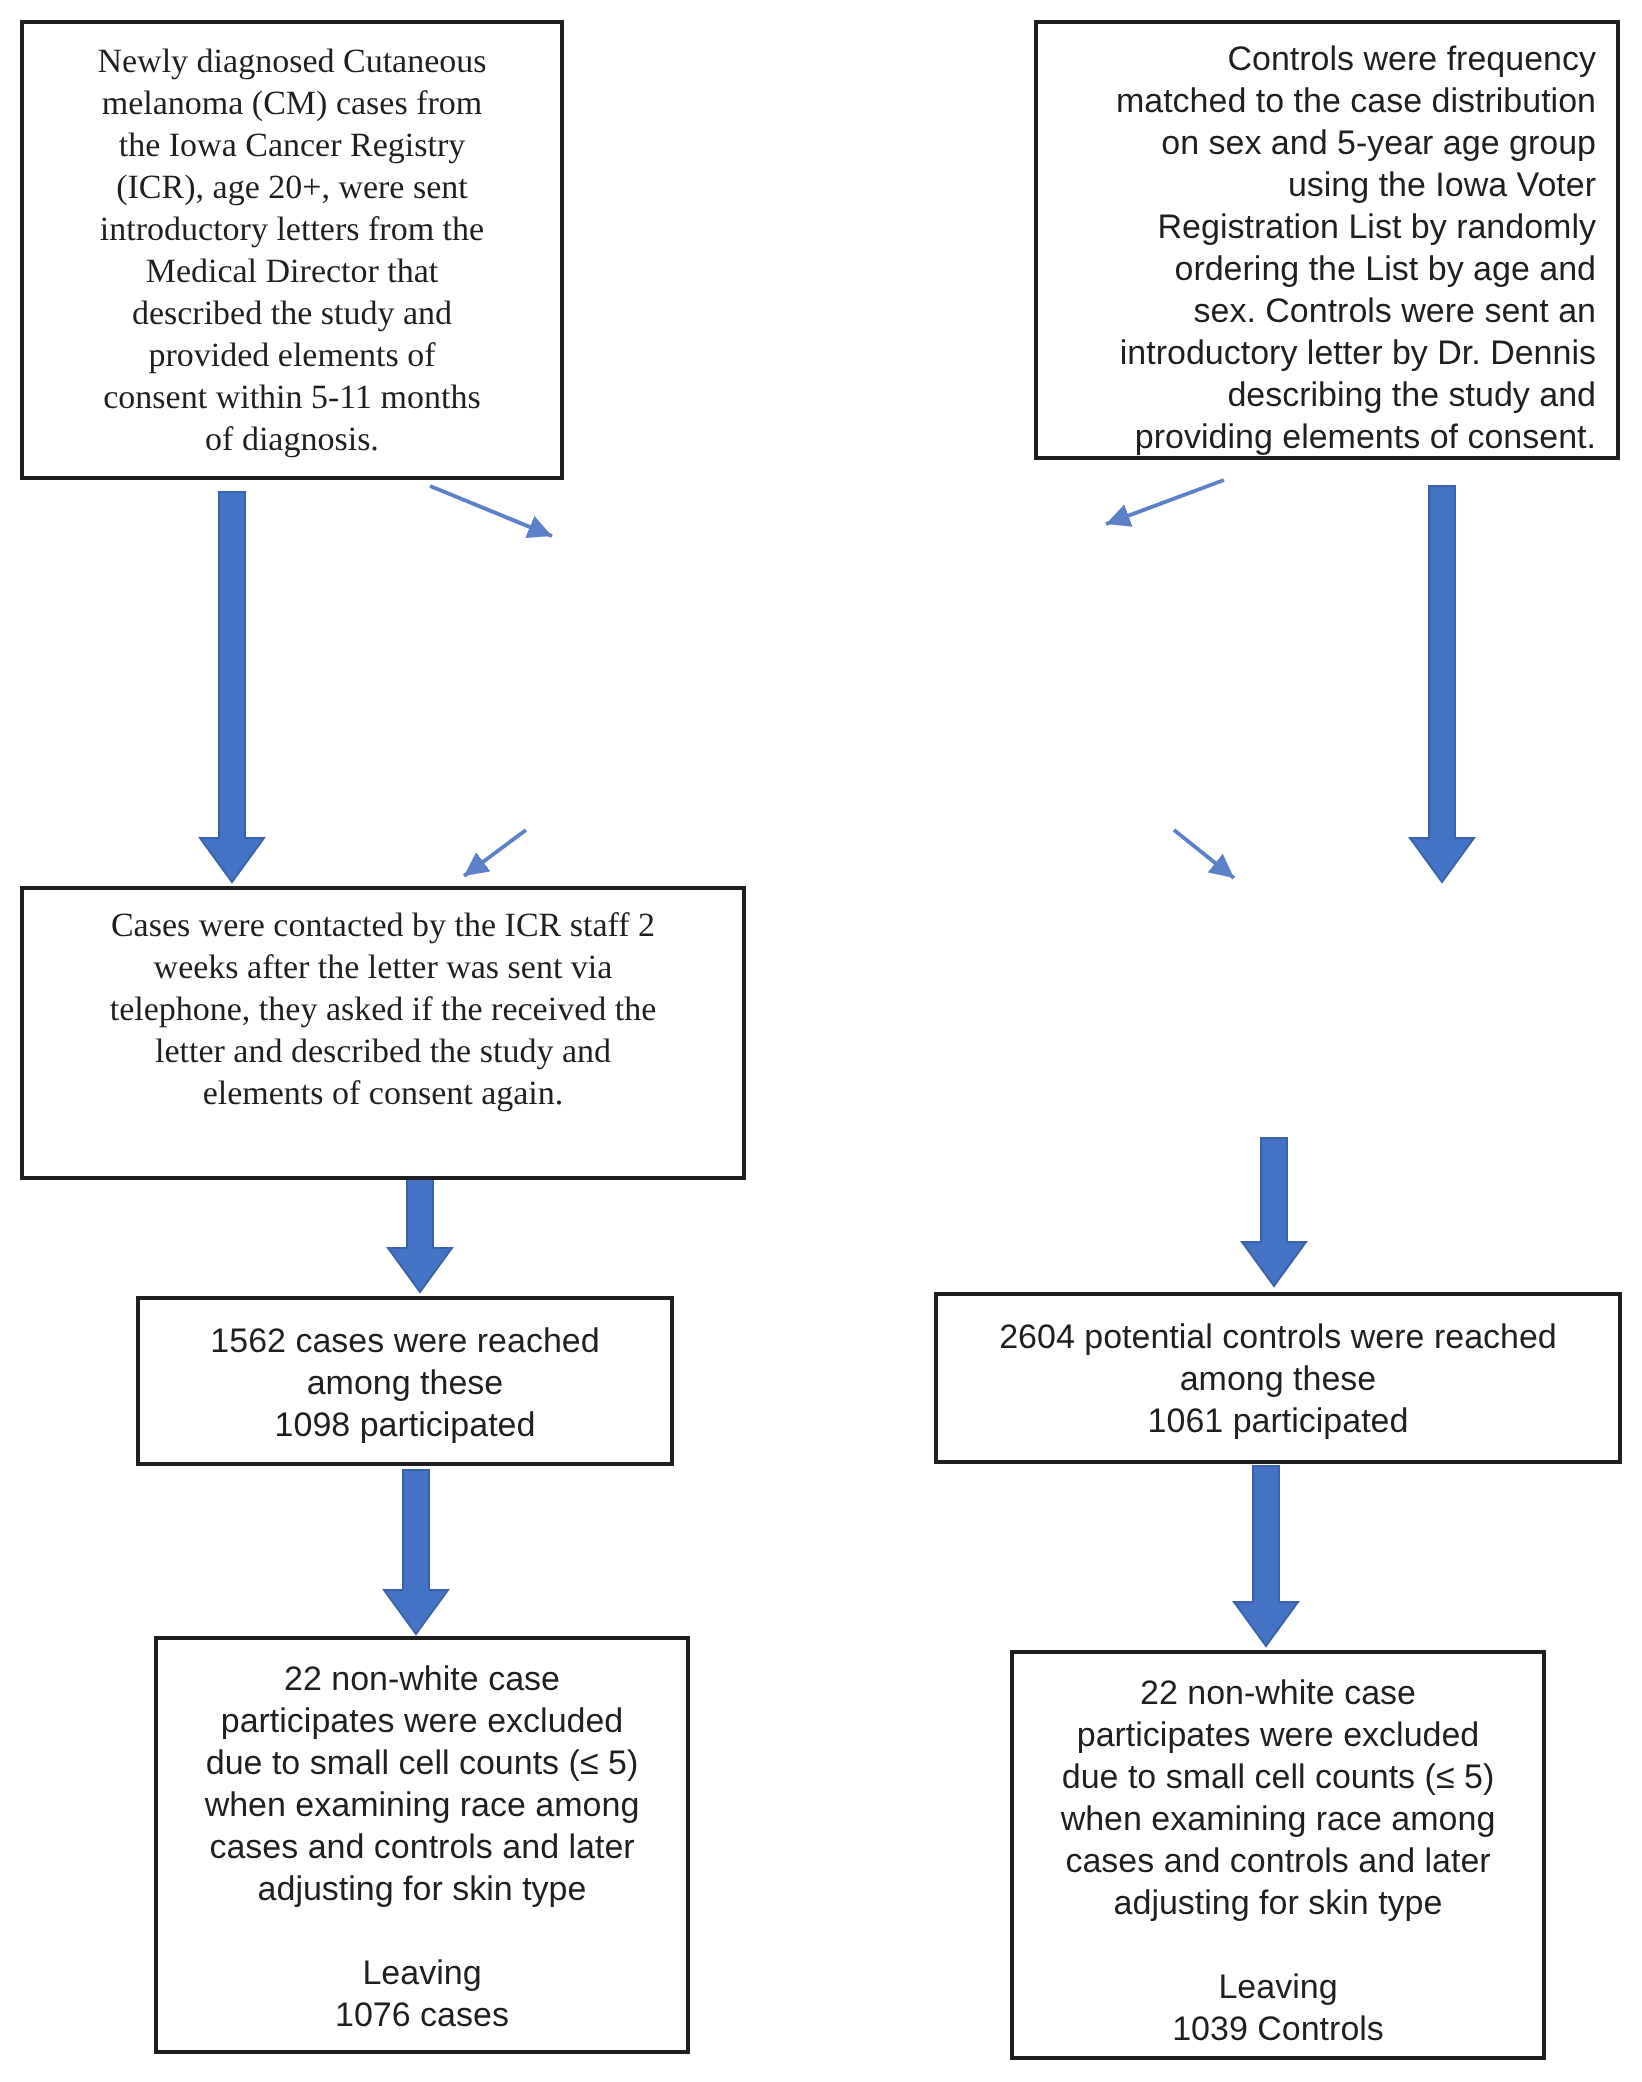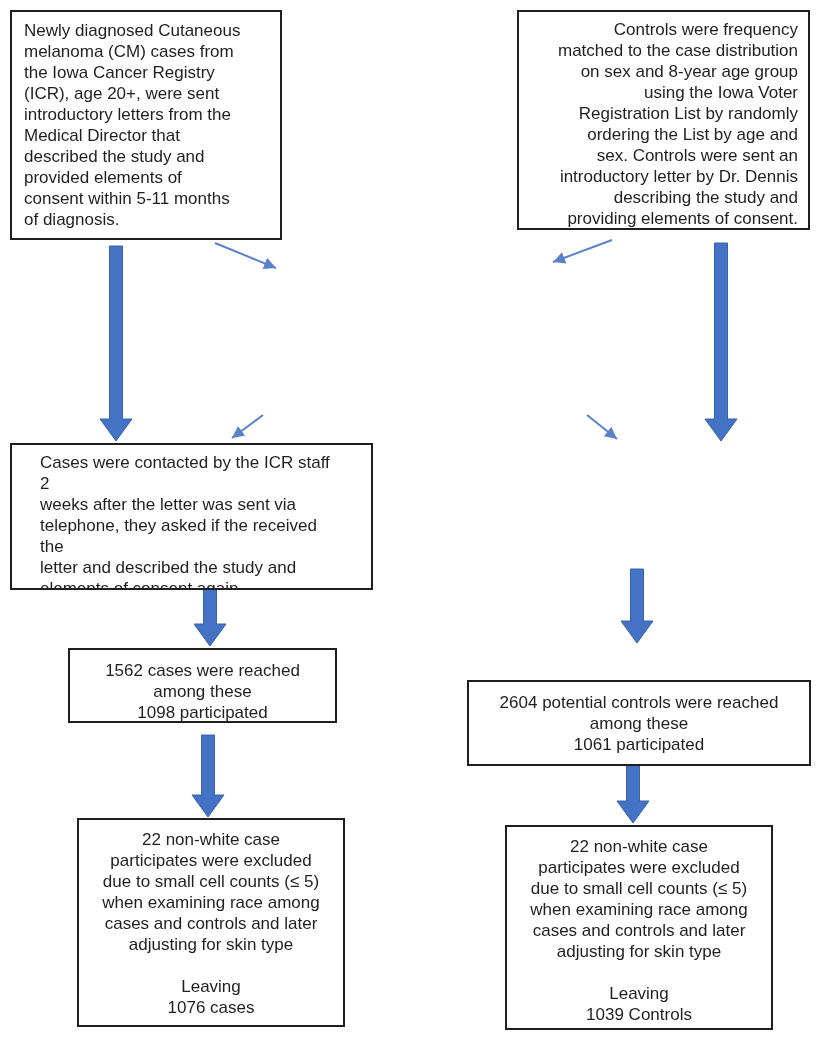--- a/index.html
+++ b/index.html
@@ -25,31 +25,31 @@
   .fc-box {
     position: absolute;
     border: 2px solid #1f1f1f;
     background: #ffffff;
     font-size: 17px;
     line-height: 21px;
     white-space: pre-line;
     box-sizing: border-box;
     overflow: hidden;
   }
-  .align-left   { text-align: left; }
+  .align-left   { text-align: center; font-family: Liberation Serif, serif; }
   .align-right  { text-align: right; }
   .align-center { text-align: center; }
 
   #box-cases-intro        { left: 10px;  top: 10px;  width: 272px; height: 230px; padding: 8px 12px; }
   #box-controls-intro     { left: 517px; top: 10px;  width: 293px; height: 220px; padding: 7px 10px; }
   #box-phone-lookup       { left: 265px; top: 270px; width: 323px; height: 143px; padding: 8px 8px;  }
   #box-cases-contacted    { left: 10px;  top: 443px; width: 363px; height: 147px; padding: 7px 28px; }
   #box-controls-contacted { left: 450px; top: 445px; width: 365px; height: 120px; padding: 7px 12px; }
-  #box-cases-reached      { left: 68px;  top: 648px; width: 269px; height: 75px;  padding: 10px 8px; }
-  #box-controls-reached   { left: 467px; top: 680px; width: 344px; height: 86px;  padding: 10px 8px; }
+  #box-cases-reached      { left: 68px;  top: 648px; width: 269px; height: 85px;  padding: 10px 8px; }
+  #box-controls-reached   { left: 467px; top: 646px; width: 344px; height: 86px;  padding: 10px 8px; }
   #box-cases-excluded     { left: 77px;  top: 818px; width: 268px; height: 209px; padding: 9px 6px;  }
   #box-controls-excluded  { left: 505px; top: 825px; width: 268px; height: 205px; padding: 9px 6px;  }
 </style>
 </head>
 <body>
 
 <div class="canvas">
 
   <svg class="arrow-layer" width="821" height="1041" viewBox="0 0 821 1041" xmlns="http://www.w3.org/2000/svg">
     <defs>
@@ -77,21 +77,21 @@
 (ICR), age 20+, were sent
 introductory letters from the
 Medical Director that
 described the study and
 provided elements of
 consent within 5-11 months
 of diagnosis.</div>
 
   <div id="box-controls-intro" class="fc-box align-right">Controls were frequency
 matched to the case distribution
-on sex and 8-year age group
+on sex and 5-year age group
 using the Iowa Voter
 Registration List by randomly
 ordering the List by age and
 sex. Controls were sent an
 introductory letter by Dr. Dennis
 describing the study and
 providing elements of consent.</div>
 
 
   <div id="box-cases-contacted" class="fc-box align-left">Cases were contacted by the ICR staff 2

